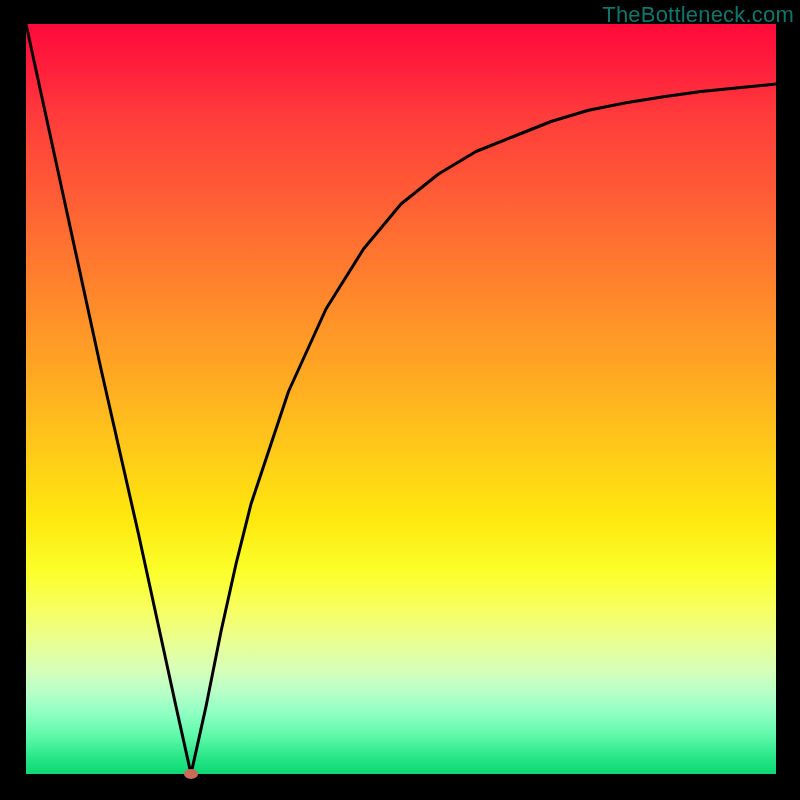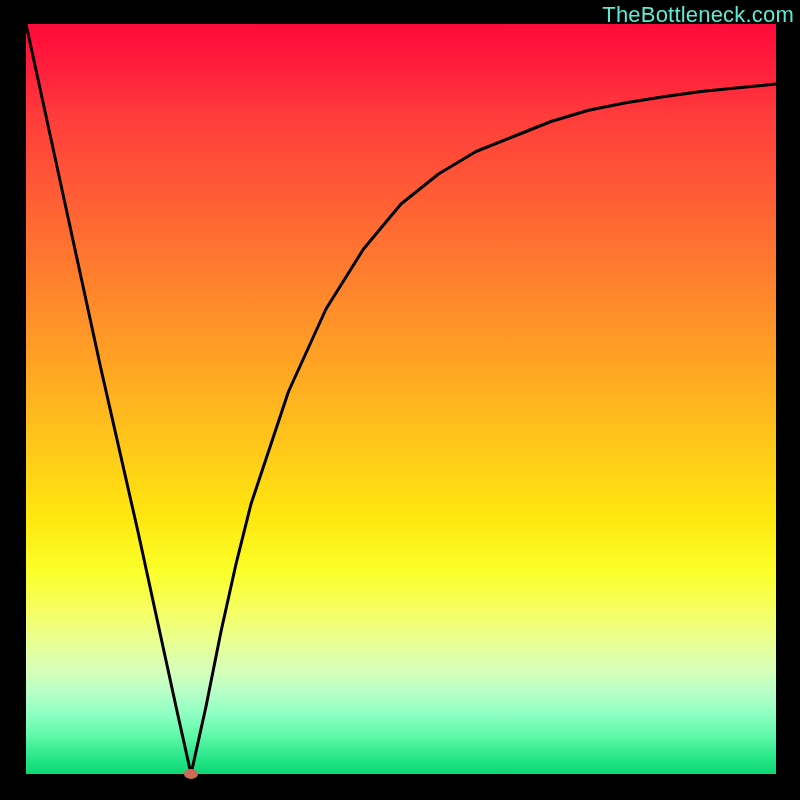--- a/index.html
+++ b/index.html
@@ -59,21 +59,21 @@
     width: 14px;
     height: 10px;
     border-radius: 50%;
     background: #cc6a57;
     transform: translate(-50%, -50%);
   }
   .watermark {
     position: absolute;
     top: 2px;
     right: 6px;
-    color: #5eead4;
+    color: #0f766e;
     font-size: 22px;
     font-weight: 500;
     letter-spacing: 0.2px;
   }
 </style>
 </head>
 <body>
 
 <div class="watermark">TheBottleneck.com</div>
 

